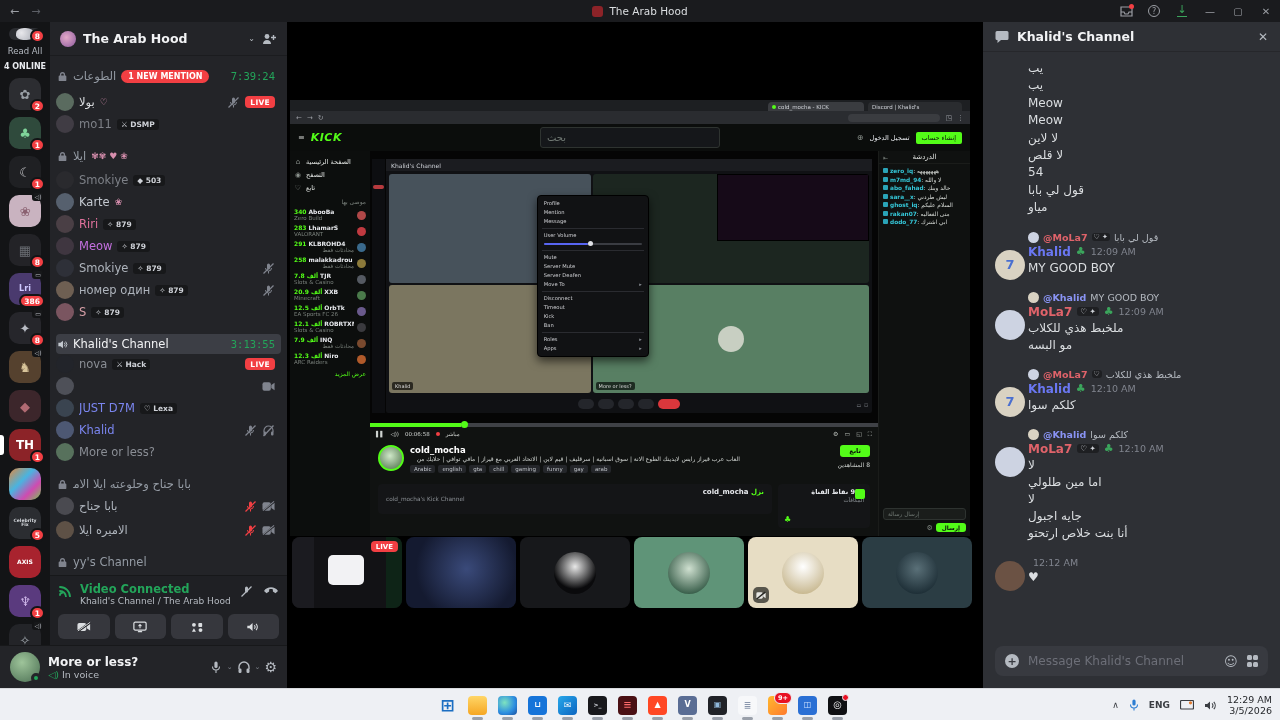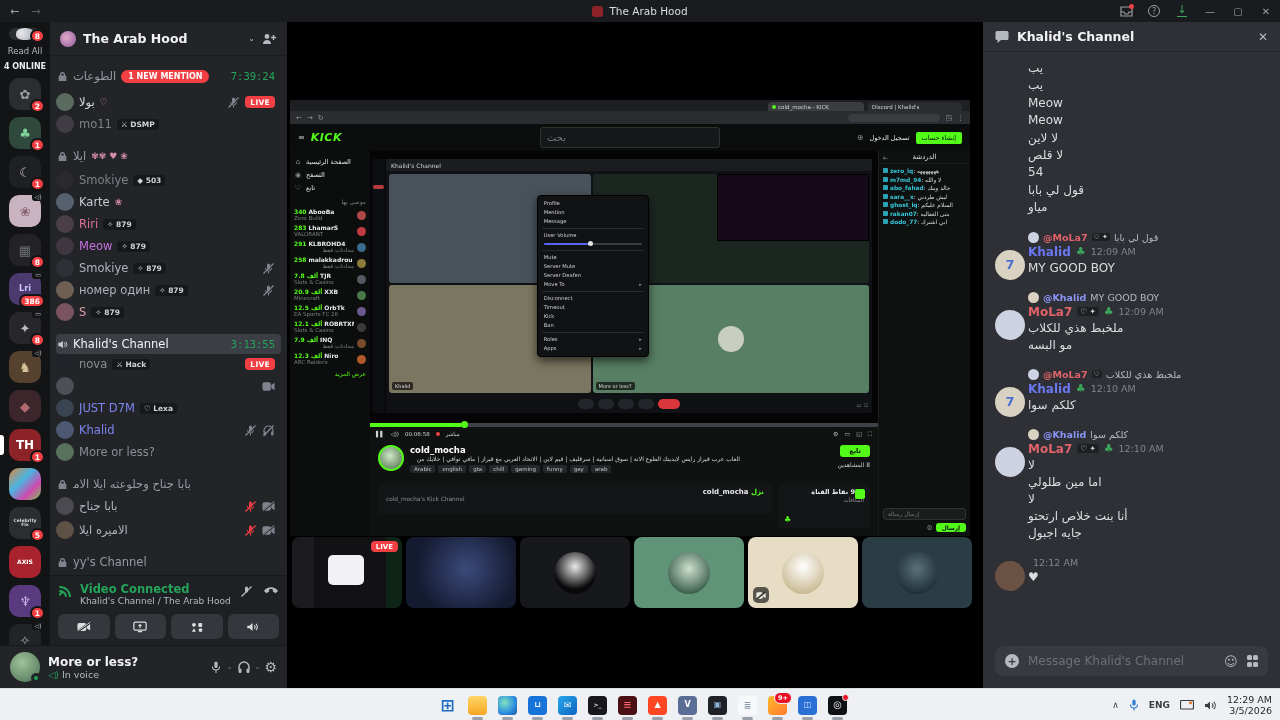--- a/index.html
+++ b/index.html
@@ -1257,22 +1257,22 @@
               <span class="gname" style="color: rgb(224, 99, 106);">MoLa7</span>
               <span class="gpill">♡ ✦</span>
               <span class="clover">♣</span>
               <span class="gtime">12:10 AM</span>
             </div>
             <div class="glines">
 
             <div class="gline">لا</div>
               <div class="gline">اما مين طلولي</div>
               <div class="gline">لا</div>
+              <div class="gline">جايه اجبول</div>
               <div class="gline">أنا بنت خلاص ارتحتو</div>
-              <div class="gline">جايه اجبول</div>
             </div>
           </div>
           <div class="mgroup">
 
             <div class="gavatar" style="background: rgb(107, 82, 68); top: 4px;">
               <span></span>
             </div>
             <div class="ghead">
               <span class="gname" style="color: rgb(58, 59, 64);"></span>
 

